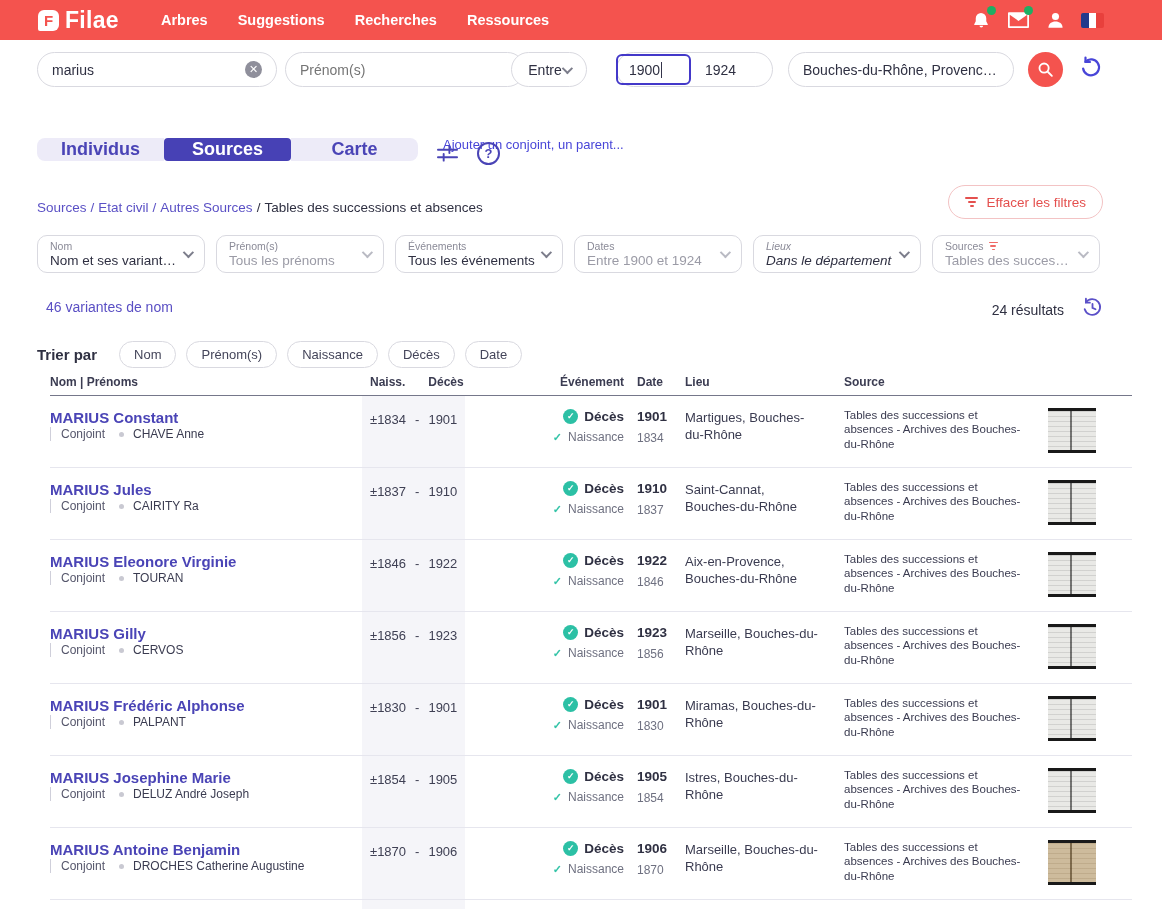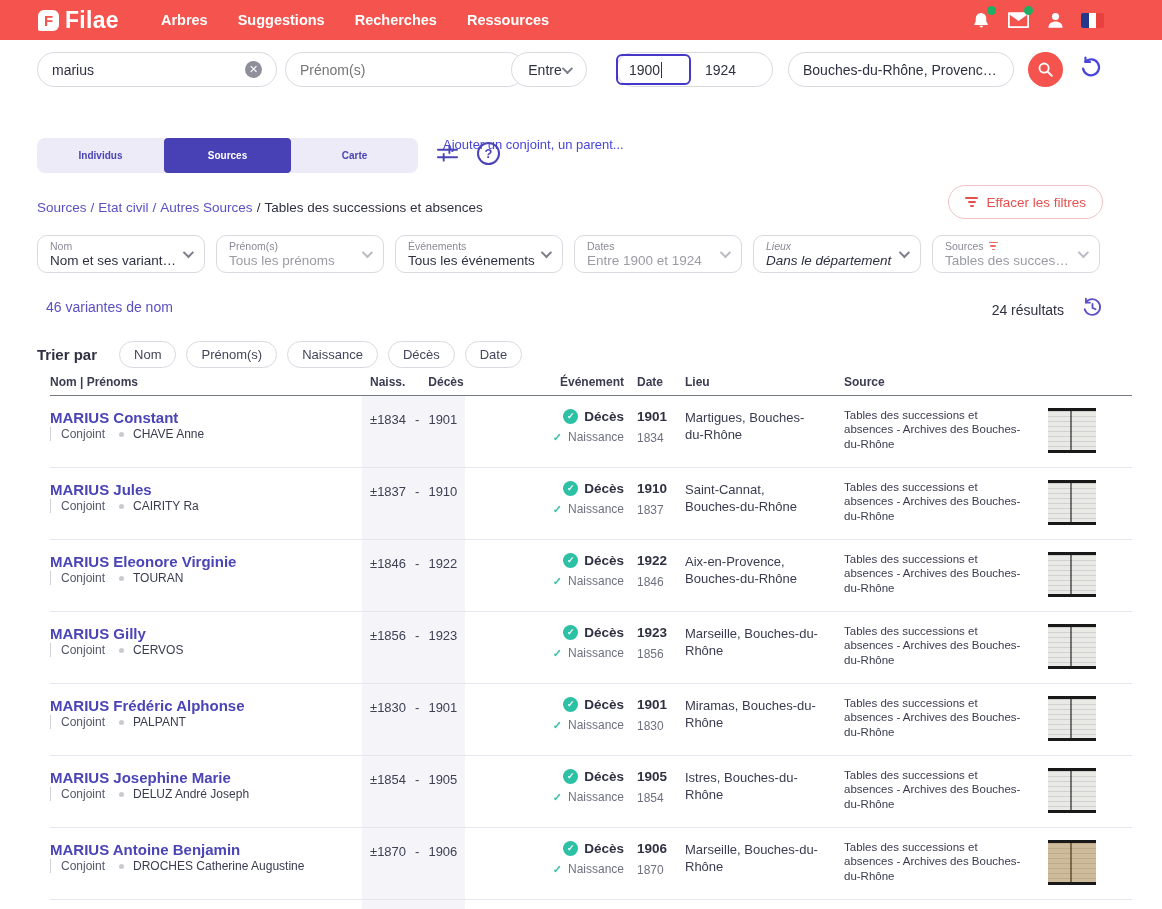--- a/index.html
+++ b/index.html
@@ -57,21 +57,21 @@
   .f-location{left:788px;width:226px}
   .f-location span{white-space:nowrap;overflow:hidden;text-overflow:ellipsis}
   .search-btn{position:absolute;left:1028px;top:12px;width:35px;height:35px;border-radius:50%;
               background:var(--brand-red);border:none;display:flex;align-items:center;justify-content:center}
   .reset-btn{position:absolute;left:1078px;top:16px;width:26px;height:26px;background:none;border:none;padding:0}
   .add-rel{position:absolute;left:443px;top:97px;font-size:13px;color:var(--link-blue)}
 
   
   .tabs-row{position:relative;height:60px}
   .tabs{position:absolute;left:37px;top:13px;display:flex;border-radius:8px;overflow:hidden}
-  .tab{width:127px;height:35px;background:#edebf8;color:var(--accent-purple);font-weight:bold;font-size:10px;
+  .tab{width:127px;height:23px;background:#edebf8;color:var(--accent-purple);font-weight:bold;font-size:18px;
        display:flex;align-items:center;justify-content:center;border:none}
   .tab.active{background:#4741b5;color:#fff;border-radius:4px}
   .sliders-btn{position:absolute;left:436px;top:18px;background:none;border:none;padding:0}
   .help-btn{position:absolute;left:477px;top:17px;width:23px;height:23px;border-radius:50%;
             border:2px solid var(--accent-purple);background:none;color:var(--accent-purple);
             font-size:13px;font-weight:bold;line-height:19px;text-align:center;padding:0}
 
   
   .crumb-row{position:relative;height:50px}
   .breadcrumb{position:absolute;left:37px;top:15px;font-size:13.5px;color:var(--text-dark)}

